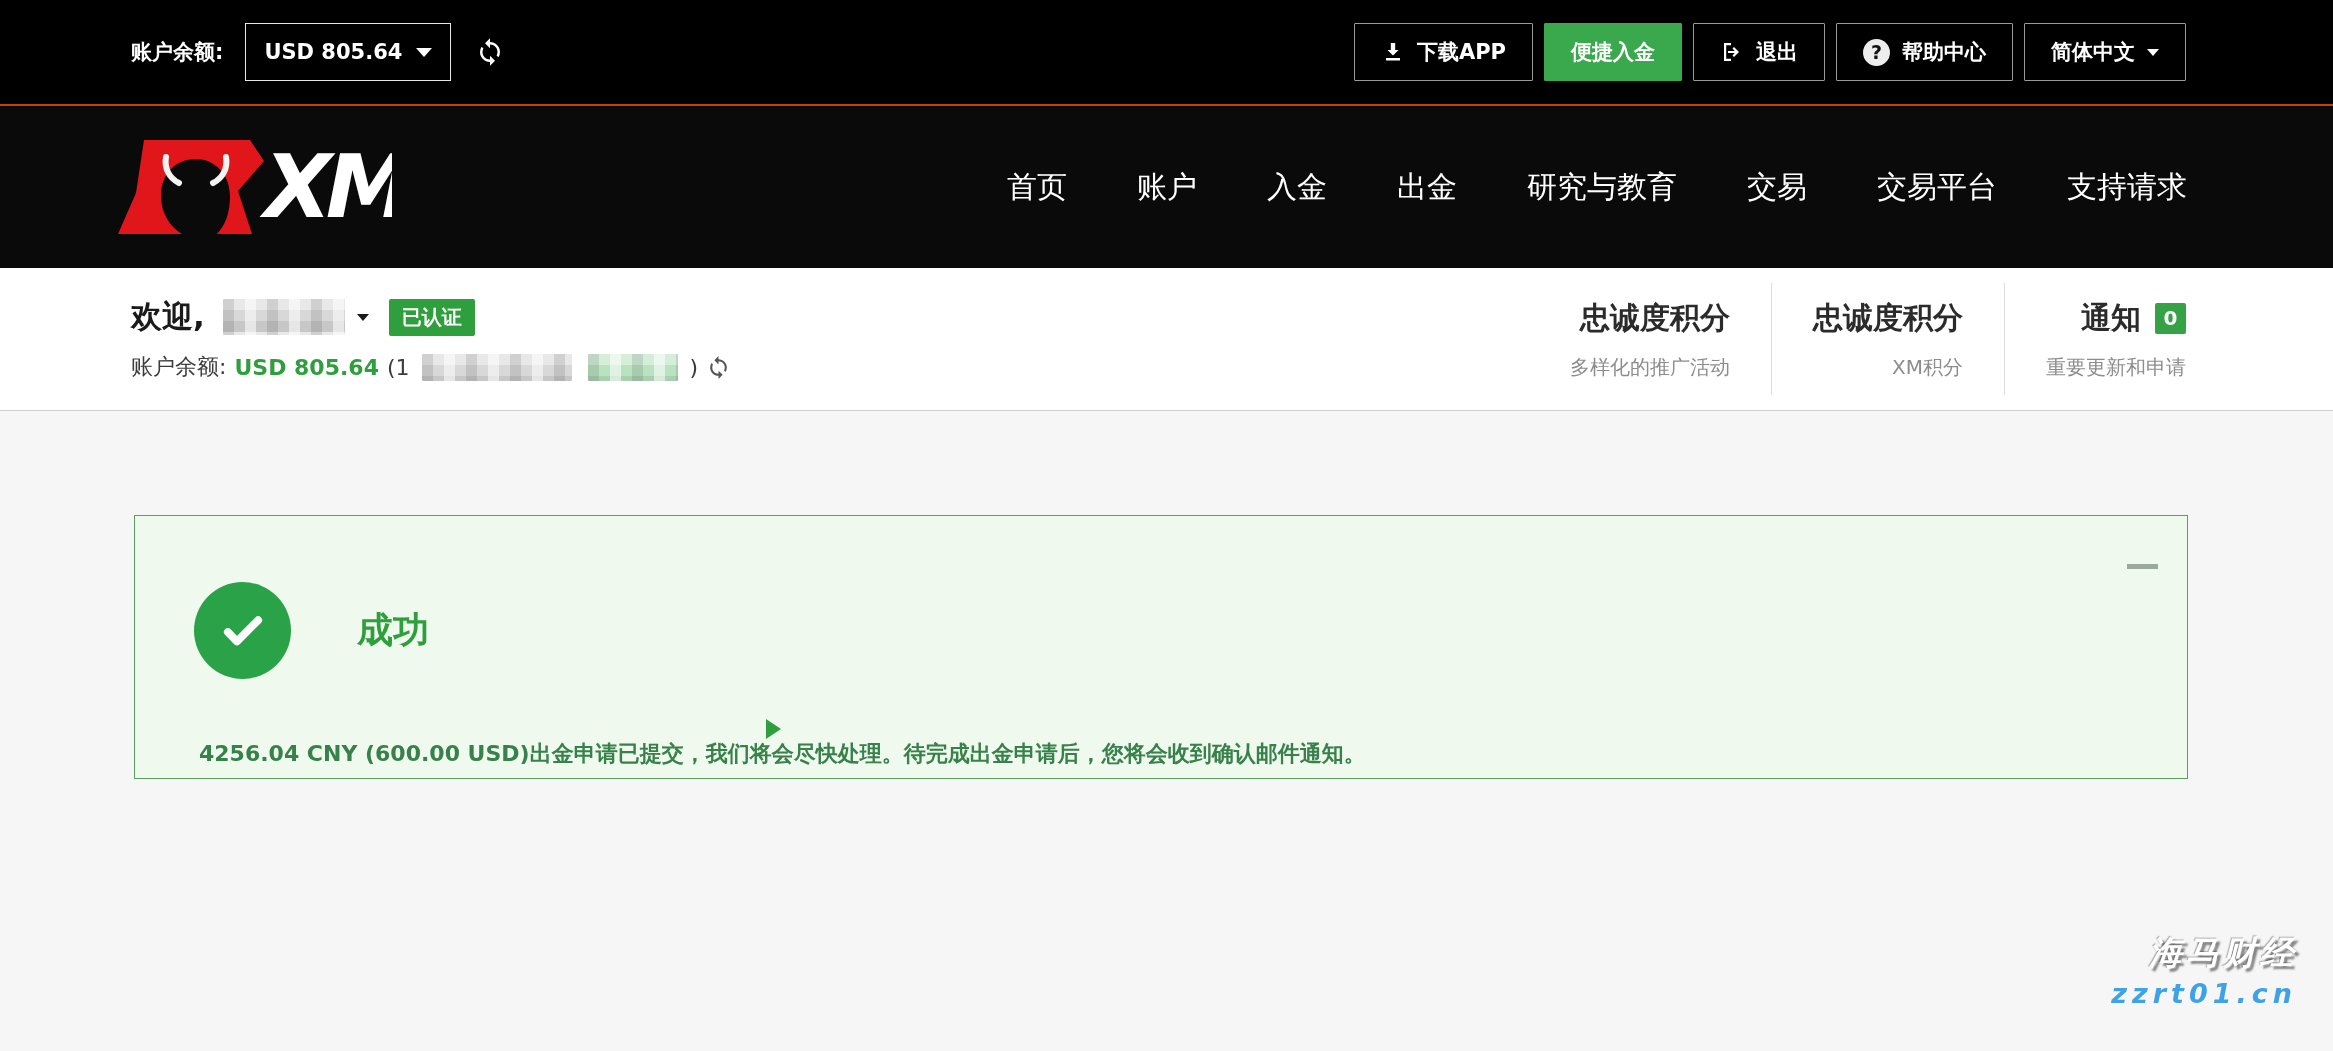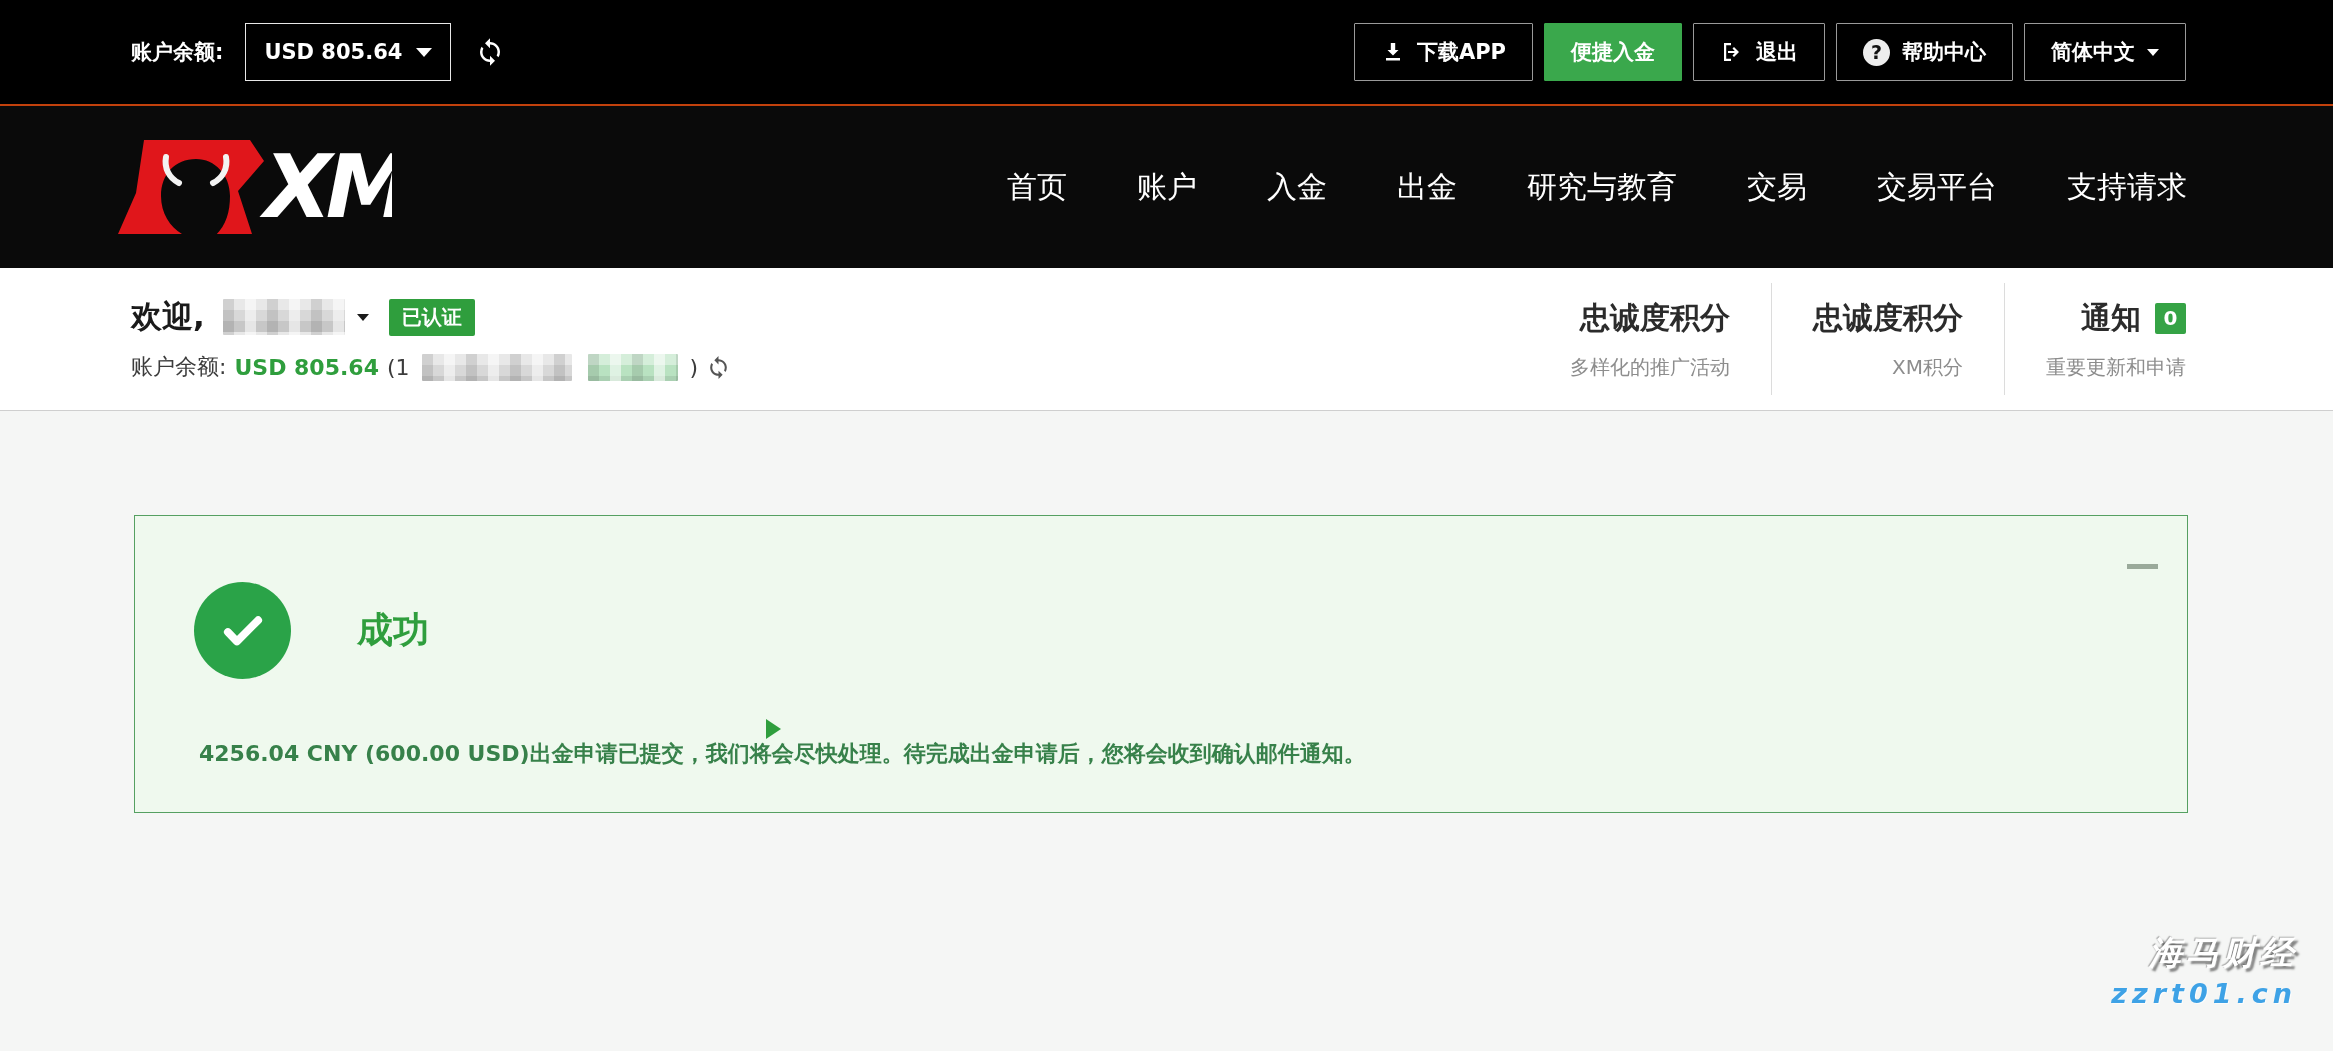--- a/index.html
+++ b/index.html
@@ -61,21 +61,21 @@
   .ql-col:last-child { padding-right:0; }
   .ql-title { font-size:30px; font-weight:bold; color:#2b2b2b; display:flex; align-items:center; white-space:nowrap; }
   .ql-sub { font-size:20px; color:#8d8d8d; white-space:nowrap; }
   .ql-divider { width:1px; height:112px; background:#dcdcdc; }
   .notif-badge { width:31px; height:31px; background:#35a345; color:#fff; font-size:20px;
             font-weight:bold; display:flex; align-items:center; justify-content:center;
             border-radius:2px; margin-left:14px; }
 
   
   .content { position:relative; height:604px; background:#f5f6f5; }
-  .success-box { position:absolute; left:134px; top:104px; width:2054px; height:298px;
+  .success-box { position:absolute; left:134px; top:104px; width:2054px; height:264px;
             background:#eff9ee; border:1px solid #55a061; }
   .collapse-dash { position:absolute; top:48px; right:29px; width:31px; height:5px;
             background:#9aaa9a; cursor:pointer; }
   .success-row { position:absolute; left:59px; top:66px; display:flex; align-items:center; }
   .check-circle { width:97px; height:97px; border-radius:50%; background:#2aa348;
             display:flex; align-items:center; justify-content:center; }
   .check-circle svg { width:52px; height:52px; }
   .success-title { font-size:36px; font-weight:bold; color:#2f9e3d; margin-left:66px; }
   .message-row { position:absolute; left:64px; top:203px; display:flex; align-items:center;flex-direction:column; }
   .tri-bullet { width:0; height:0; border-top:10px solid transparent; border-bottom:10px solid transparent;

